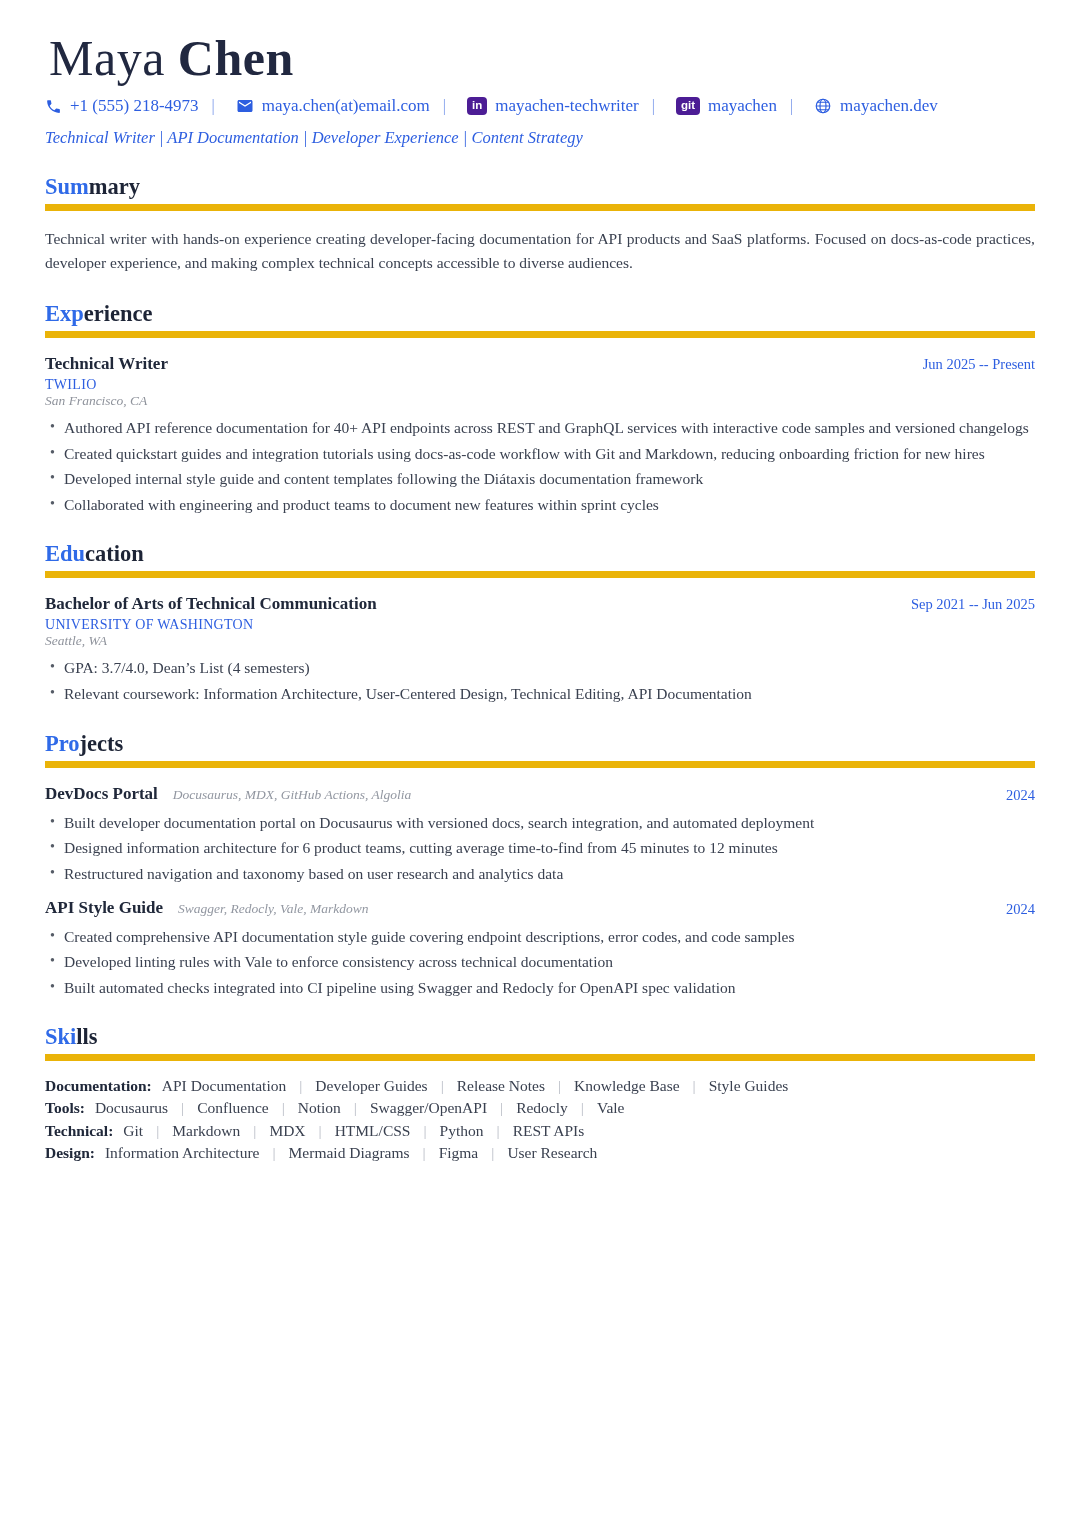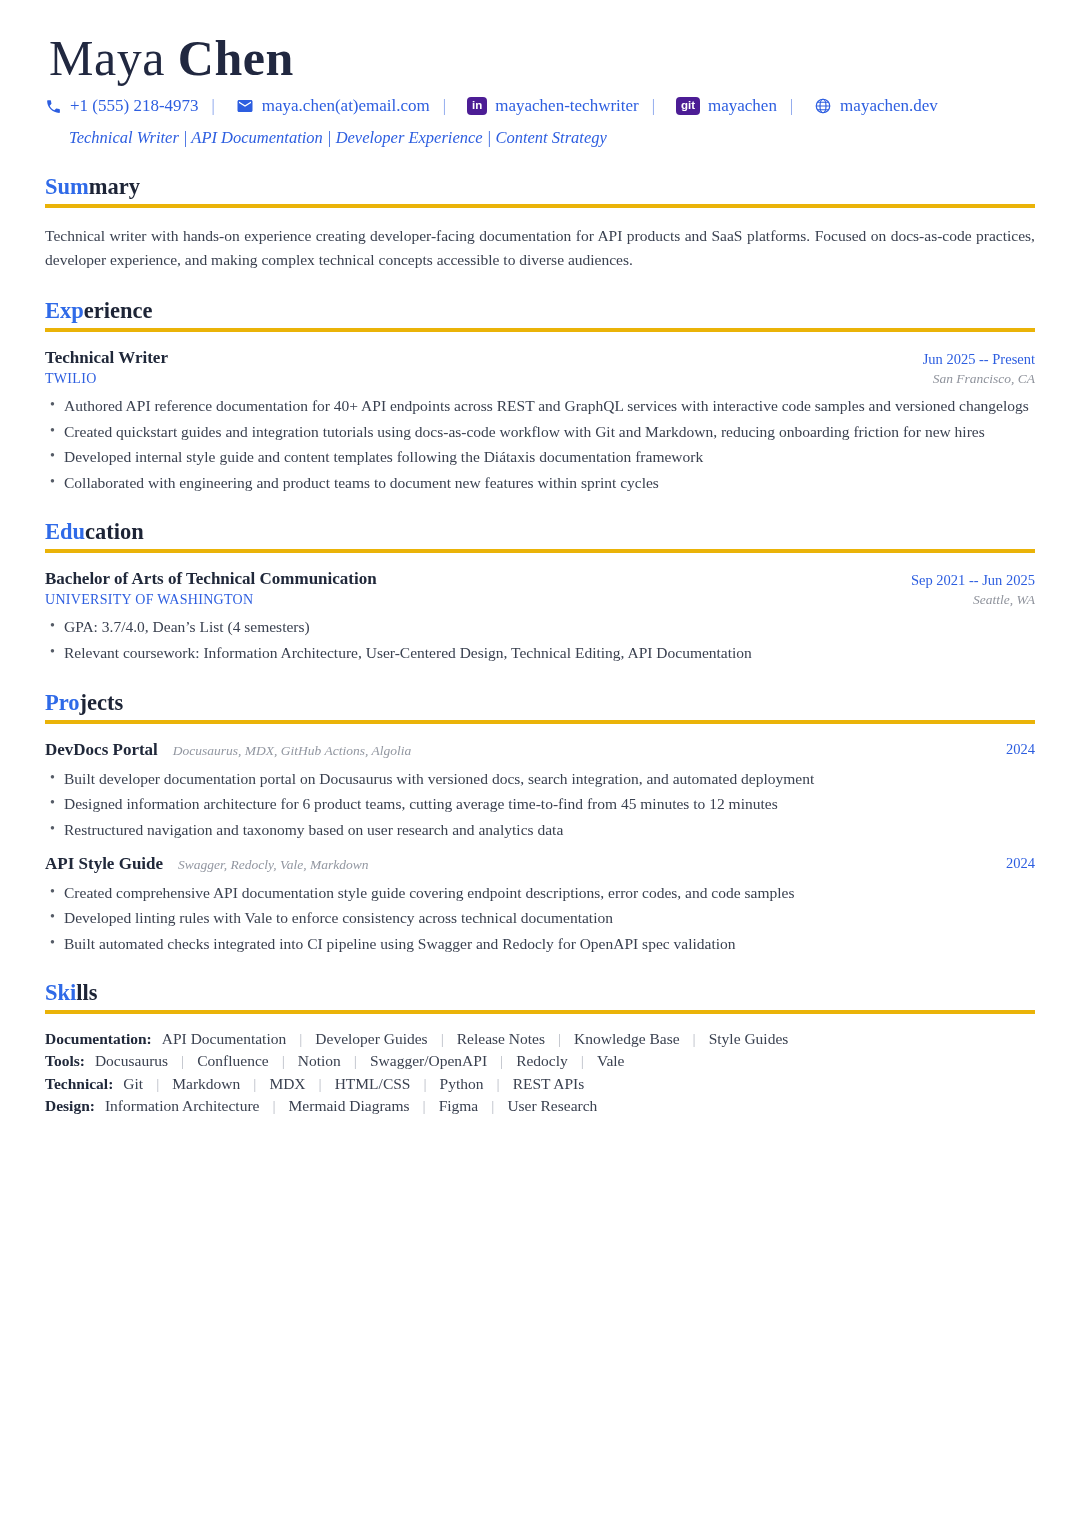--- a/index.html
+++ b/index.html
@@ -35,58 +35,58 @@
   }
   .icon { display: inline-flex; align-items: center; }
   .badge {
     display: inline-flex; align-items: center; justify-content: center;
     background: #4c1d95; color: #ffffff; border-radius: 4px;
     font-family: "Liberation Sans", sans-serif; font-weight: 700;
     font-size: 11.5px; line-height: 1; padding: 3px 5px; min-width: 13px;
   }
   .tagline {
     margin-top: 12px; font-style: italic;
-    font-size: 16.5px; color: #2d5ee0; margin-left: 24px;
+    font-size: 16.5px; color: #2d5ee0;
   }
 
   
   section { margin-top: 26px; }
   h2 {
     margin: 0 0 16px 0; font-size: 22.5px; font-weight: 700;
-    color: #1d2436; border-bottom: 4px solid #eab308; padding-bottom: 4px;
+    color: #1d2436; border-bottom: 7px solid #eab308; padding-bottom: 4px;
   }
   h2 .accent { color: #2f6ae8; }
 
   .summary-text {
     margin: 0; font-size: 15.5px; line-height: 1.55;
     text-align: justify; color: #3a4150;
   }
 
   
-  .entry-header { display: flex; justify-content: space-between; align-items: flex-end; gap: 42px; }
+  .entry-header { display: flex; justify-content: space-between; align-items: center; gap: 42px; }
   .entry-role { font-size: 17px; font-weight: 700; color: #20283a; }
   .entry-dates { font-size: 14.5px; color: #2d5ee0; }
-  .entry-sub { display: flex; justify-content: space-between; align-items: flex-end; margin-top: 3px; }
+  .entry-sub { display: flex; justify-content: space-between; align-items: flex-start; margin-top: 3px; flex-direction: column; }
   .entry-company { font-size: 14px; color: #2d5ee0; letter-spacing: 0.3px; }
   .entry-location { font-size: 13.5px; color: #8f939c; font-style: italic; }
 
   .bullets { margin: 9px 0 0 0; padding: 0; list-style: none; }
   .bullets li {
     position: relative; padding-left: 19px;
     font-size: 15.5px; line-height: 1.33; margin-bottom: 5px;
     text-align: justify; color: #3a4150;
   }
   .bullets li::before {
     content: "\2022"; position: absolute; left: 5px; top: 0px;
     color: #555b66; font-size: 14px;
   }
 
   
   .project-entry + .project-entry { margin-top: 13px; }
-  .project-head { display: flex; justify-content: space-between; align-items: center; }
+  .project-head { display: flex; justify-content: space-between; align-items: flex-end; }
   .project-left { display: flex; align-items: baseline; gap: 15px; }
   .project-name { font-size: 17px; font-weight: 700; color: #20283a; }
   .project-tech { font-size: 13.5px; font-style: italic; color: #9297a1; }
   .project-year { font-size: 14.5px; color: #2d5ee0; }
 
   
   .skill-row { font-size: 15.5px; line-height: 1.17; margin-bottom: 4px; color: #3a4150; }
   .skill-label { font-weight: 700; color: #20283a; margin-right: 10px; }
   .skill-item + .skill-item::before { content: "|"; color: #b7bbc4; margin: 0 13px; }
 </style>

